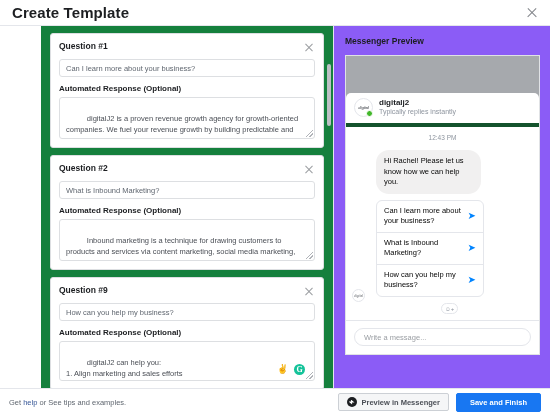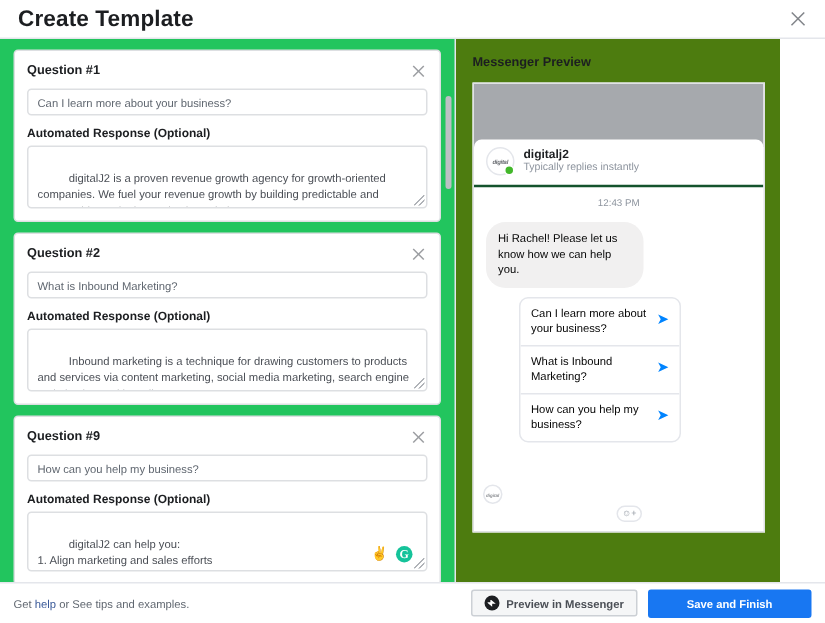--- a/index.html
+++ b/index.html
@@ -29,25 +29,26 @@
   }
   .close-x::before { transform: rotate(45deg); }
   .close-x::after  { transform: rotate(-45deg); }
 
   
   .dlg-body { display: flex; height: 362px; }
 
   
   .left-pane {
     width: 304px; height: 362px;
-    background: #22c55e;
+    background: #15803d;
     border-right: 1px solid #e4e6eb;
     padding: 7px 9px 0 9px;
     overflow: hidden;
     position: relative;
+    margin-left: 41px;
   }
   .qcard {
     border: 1px solid #dddfe2;
     border-radius: 3px;
     padding: 7px 8px 8px 8px;
     margin-bottom: 7px;
     background: #fff;
   }
   .qcard-head {
     display: flex; align-items: flex-start; justify-content: space-between;
@@ -124,21 +125,21 @@
     width: 4px; height: 352px; background: transparent;
   }
   .scrollbar-thumb {
     position: absolute; right: 1px; top: 32px;
     width: 4px; height: 62px; background: #bcc0c4; border-radius: 2px;
   }
 
   
   .right-pane {
     width: 216px; height: 362px;
-    background: #4d7c0f;
+    background: #8b5cf6;
     padding: 10px 10px 0 11px;
     position: relative;
   }
   .preview-title {
     font-size: 8.5px; font-weight: bold; color: #1c1e21;
     margin-bottom: 9px;
   }
   .phone {
     width: 195px; height: 300px;
     background: #fff;
@@ -147,21 +148,21 @@
     overflow: hidden;
     display: flex; flex-direction: column;
   }
   .cover { height: 42px; background: #a6a9ad; width: 100%; }
   .profile-card {
     background: #fff;
     border-radius: 5px 5px 0 0;
     margin-top: -5px;
     padding: 5px 8px 6px 8px;
     display: flex; align-items: center; gap: 6px;
-    border-bottom: 2px solid #14532d;
+    border-bottom: 4px solid #14532d;
     position: relative; z-index: 2;
   }
   .avatar {
     width: 19px; height: 19px; border-radius: 50%;
     background: #fff; border: 1px solid #e4e6eb;
     position: relative; flex: none;
     display: flex; align-items: center; justify-content: center;
   }
   .avatar-text {
     font-size: 4px; color: #6a6d72; font-style: italic; font-weight: bold;
@@ -179,20 +180,21 @@
   .timestamp { text-align: center; font-size: 6.5px; color: #8d949e; margin-bottom: 9px; }
 
   .bubble-in {
     max-width: 105px;
     background: #f1f0f0;
     color: #050505;
     border-radius: 13px;
     padding: 6px 8px;
     font-size: 7.5px;
     line-height: 1.42;
+    margin-left: 22px;
   }
 
   .qr-stack { margin-left: 22px; margin-top: 6px; width: 108px;
               border: 1px solid #e4e6eb; border-radius: 6px; overflow: hidden; background:#fff; }
   .qr-item {
     display: flex; align-items: center; justify-content: space-between;
     padding: 5px 7px;
     border-bottom: 1px solid #e4e6eb;
     gap: 4px;
   }
@@ -256,21 +258,21 @@
     background: #1c1e21; position: relative; flex: none;
     display: flex; align-items: center; justify-content: center;
   }
   .msgr-icon::after {
     content: ""; width: 6px; height: 5px; background: #fff;
     clip-path: polygon(0 40%, 40% 40%, 40% 0, 100% 60%, 60% 60%, 60% 100%);
   }
   .btn-primary {
     background: #1877f2; border: 1px solid #1877f2;
     border-radius: 2px;
-    padding: 4px 25px;
+    padding: 4px 13px;
     font-size: 7.5px; font-weight: bold; color: #fff;
     cursor: pointer;
   }
 </style>
 </head>
 <body>
 
 <div class="dialog">
 
   <div class="dlg-header">
@@ -368,20 +370,23 @@
               <span class="send-arrow">➤</span>
             </div>
           </div>
 
           <div class="mini-avatar">
             <span class="mini-avatar-text">digital</span>
           </div>
           <div class="react-pill">☺+</div>
         </div>
 
+        <div class="compose">
+          <div class="compose-box">Write a message...</div>
+        </div>
       </div>
     </div>
   </div>
 
   <div class="dlg-footer">
     <div class="footer-help"><span>Get </span><a>help</a><span> or </span><span>See tips and examples</span><span>.</span></div>
     <div class="footer-btns">
       <div class="btn-secondary">
         <span class="msgr-icon"></span>
         <span>Preview in Messenger</span>

